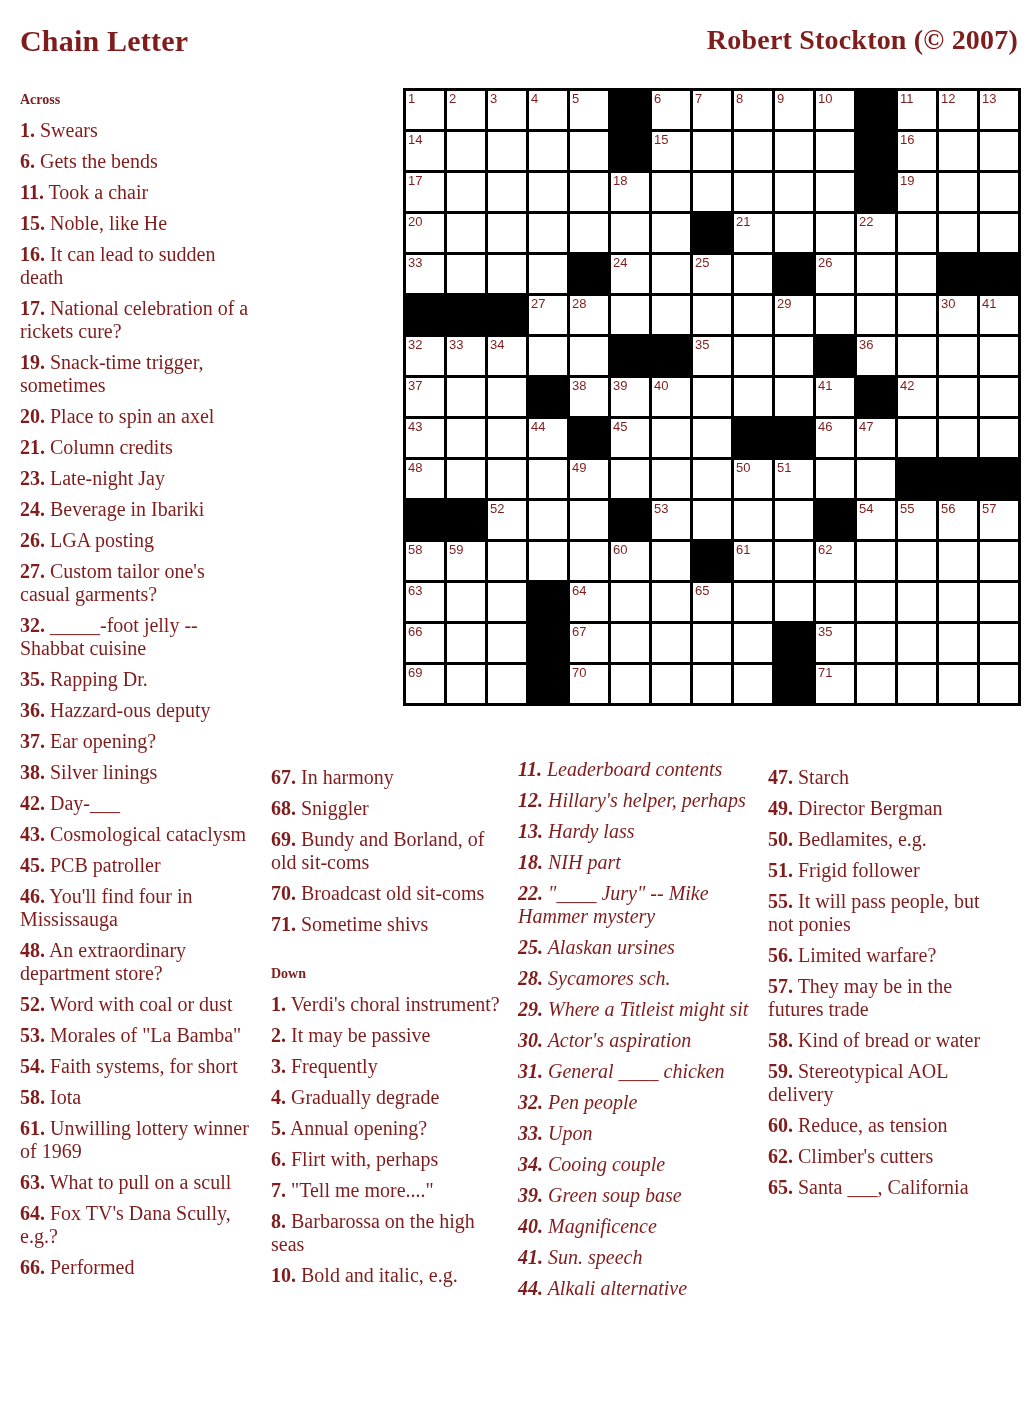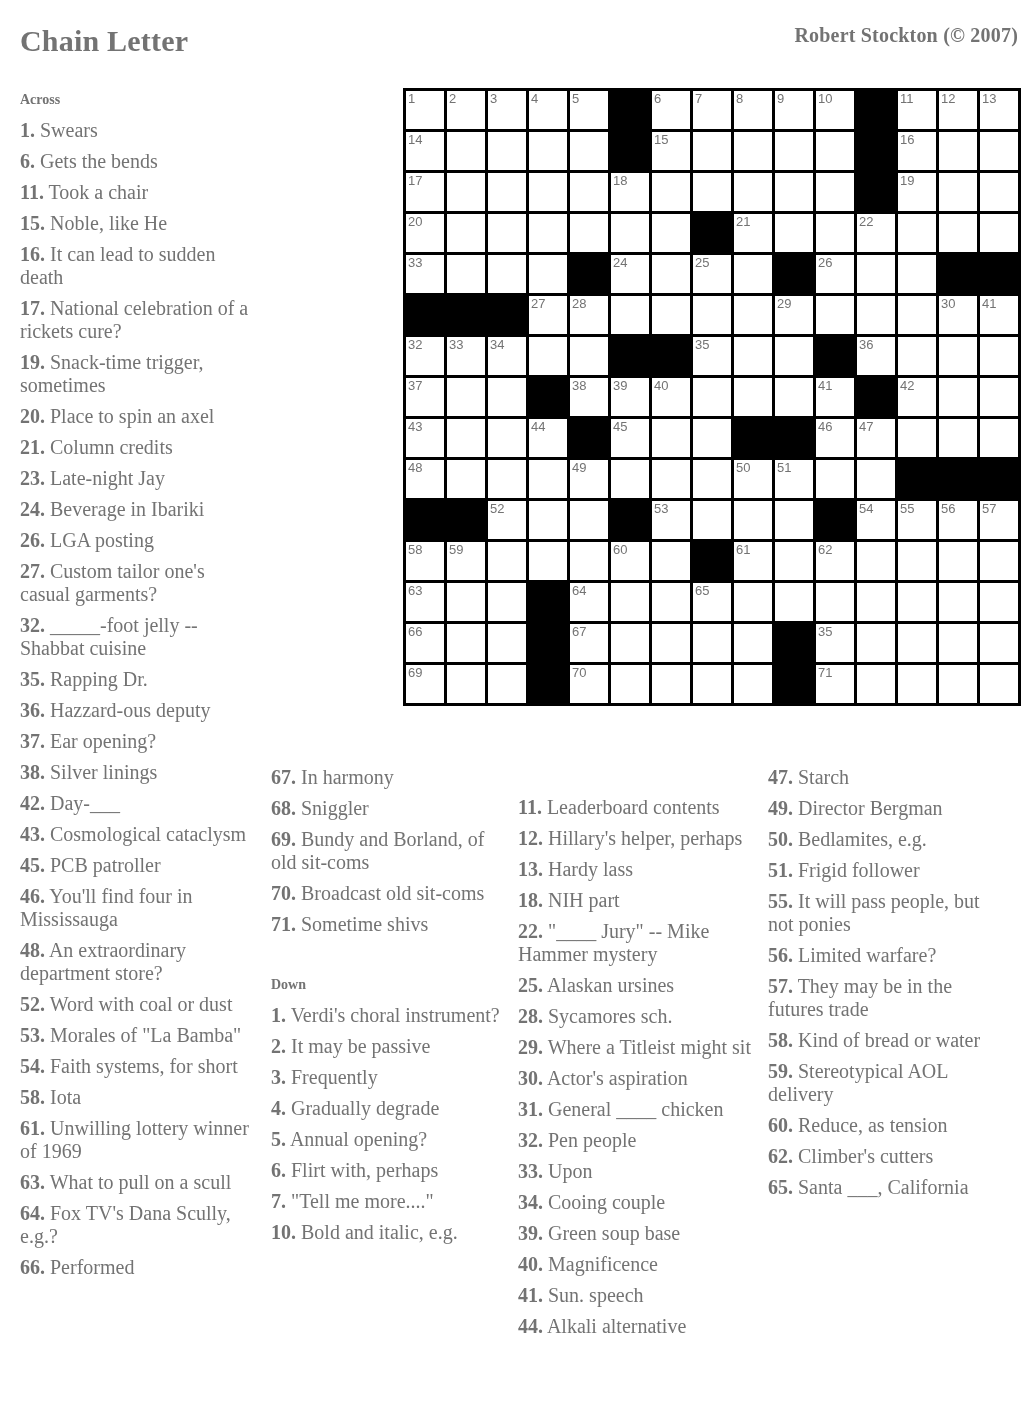--- a/index.html
+++ b/index.html
@@ -1,45 +1,45 @@
 <!DOCTYPE html>
 <html><head>
 <meta charset="utf-8">
 <style>
   html,body { margin:0; padding:0; background:#fff; }
   .page {
     position:relative; width:1036px; height:1408px; background:#ffffff;
-    font-family:"Liberation Serif", serif; color:#737373; overflow:hidden;
+    font-family:"Liberation Serif", serif; color:#7f1d1d; overflow:hidden;
   }
   .title {
     position:absolute; left:20px; top:24px; margin:0;
     font-size:30px; font-weight:bold; letter-spacing:0.2px;
   }
   .author {
     position:absolute; right:18px; top:24px; margin:0;
-    font-size:20px; font-weight:bold; letter-spacing:0.2px;
+    font-size:28px; font-weight:bold; letter-spacing:0.2px;
   }
   .xw-grid {
     position:absolute; left:403px; top:88px;
     display:grid; grid-template-columns:repeat(15,38px); grid-auto-rows:38px;
     gap:3px; padding:3px; background:#000;
   }
   .cell { background:#fff; position:relative; }
   .cell.black { background:#000; }
   .cellnum {
     position:absolute; top:0; left:2px;
     font-family:"Liberation Sans", sans-serif; font-size:13px; line-height:15px;
   }
   .clues { position:absolute; font-size:20px; line-height:23px; }
   .col1 { left:20px;  top:88px;  width:238px; }
   .col2 { left:271px; top:766px; width:233px; }
-  .col3 { left:518px; top:796px; width:234px; }
+  .col3 { left:518px; top:758px; width:234px;font-style:italic; }
   .col4 { left:768px; top:766px; width:242px; }
   .sec-head { font-size:14px; font-weight:bold; margin:0 0 8px 0; }
-  .down-head-extra { margin-top:37px; }
+  .down-head-extra { margin-top:26px; }
   .clue { margin:0 0 8px 0; }
   .clue b { font-weight:bold; }
 </style>
 </head>
 <body>
 
 <div class="page">
 
   <h1 class="title">Chain Letter</h1>
   <h1 class="author">Robert Stockton (© 2007)</h1>
@@ -461,20 +461,21 @@
       </div>
     <h2 class="sec-head down-head-extra">Down</h2>
     <div>
         <p class="clue"><b>1.</b> Verdi's choral instrument?</p>
         <p class="clue"><b>2.</b> It may be passive</p>
         <p class="clue"><b>3.</b> Frequently</p>
         <p class="clue"><b>4.</b> Gradually degrade</p>
         <p class="clue"><b>5.</b> Annual opening?</p>
         <p class="clue"><b>6.</b> Flirt with, perhaps</p>
         <p class="clue"><b>7.</b> "Tell me more...."</p>
+        <p class="clue"><b>8.</b> Barbarossa on the high seas</p>
         <p class="clue"><b>10.</b> Bold and italic, e.g.</p>
       </div>
   </div>
 
   <div class="clues col3">
     <div>
         <p class="clue"><b>11.</b> Leaderboard contents</p>
         <p class="clue"><b>12.</b> Hillary's helper, perhaps</p>
         <p class="clue"><b>13.</b> Hardy lass</p>
         <p class="clue"><b>18.</b> NIH part</p>

